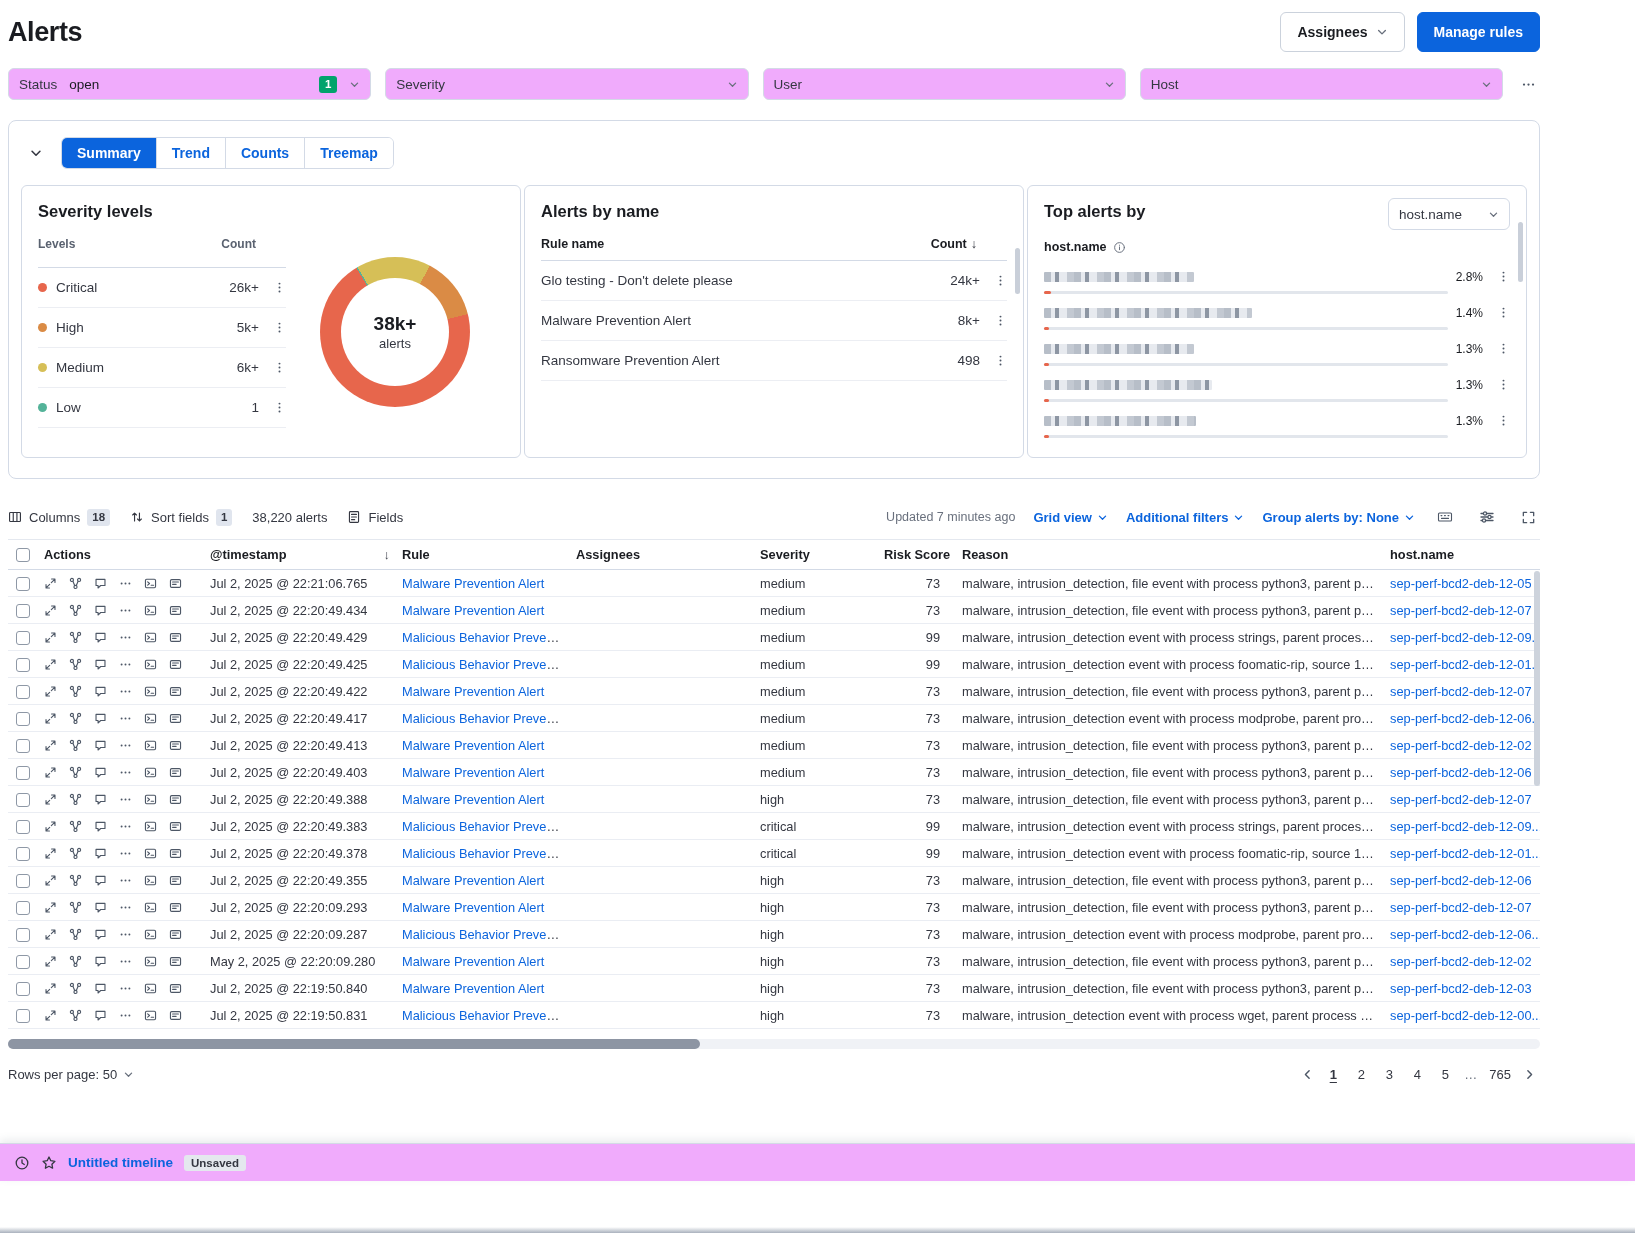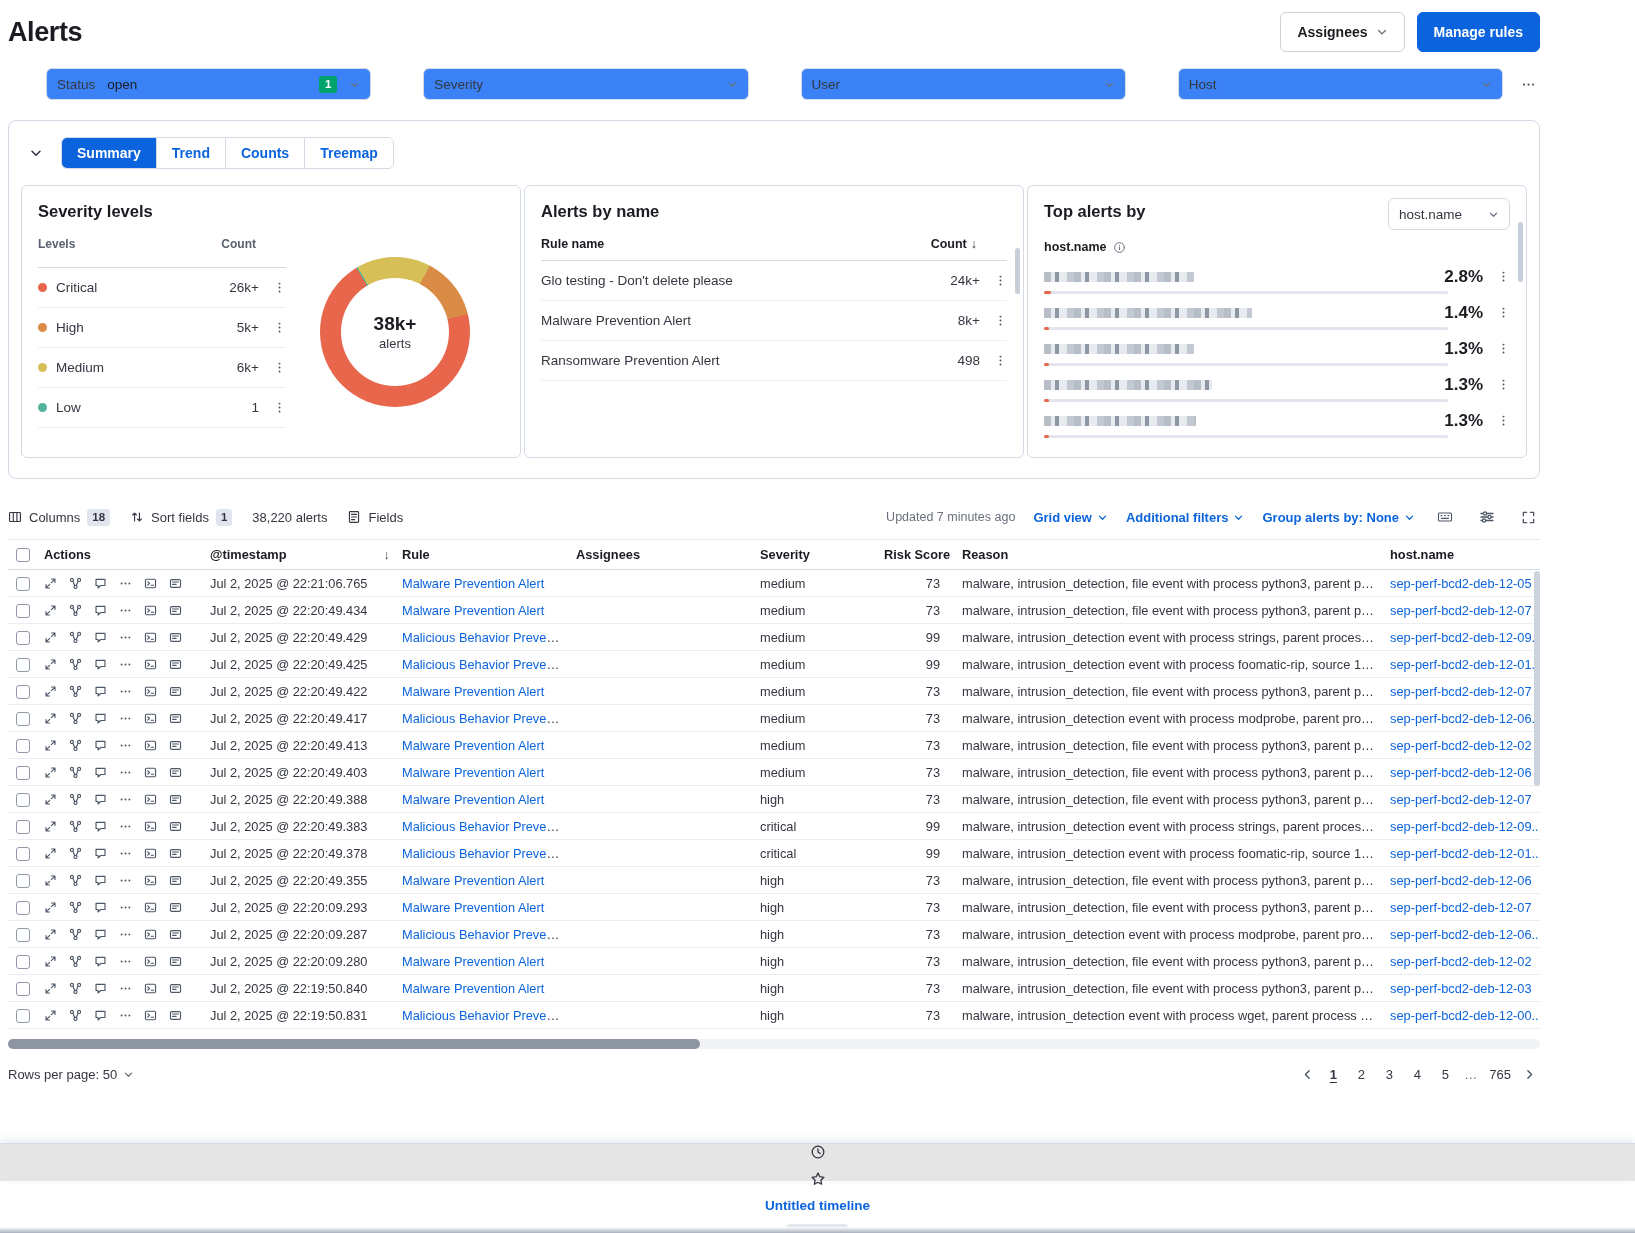--- a/index.html
+++ b/index.html
@@ -17,22 +17,22 @@
   .page-title { margin:0; font-size:27px; font-weight:700; color:#1a1c21; letter-spacing:-0.4px; }
   .topbar-actions { display:flex; gap:12px; align-items:center; }
   .btn { height:40px; border-radius:6px; font-size:14px; font-weight:600; cursor:pointer;
          display:inline-flex; align-items:center; gap:8px; padding:0 16px;
          font-family:"Liberation Sans", sans-serif; }
   .btn-secondary { background:#fff; border:1px solid #cbd2dc; color:#1a1c21; }
   .btn-primary { background:#0b64dd; border:1px solid #0b64dd; color:#fff; }
 
   
   .filter-row { display:flex; gap:14px; align-items:center; margin:2px 0 20px; }
-  .filter-box { flex:1; height:32px; border:1px solid #d3dae6; border-radius:6px; background:#3b82f6;
-                display:flex; align-items:center; gap:12px; padding:0 10px; font-size:13.5px; cursor:pointer;margin-left:38px; }
+  .filter-box { flex:1; height:32px; border:1px solid #d3dae6; border-radius:6px; background:#f0abfc;
+                display:flex; align-items:center; gap:12px; padding:0 10px; font-size:13.5px; cursor:pointer; }
   .filter-box .fl { color:#343741; }
   .filter-box .fv { color:#1a1c21; }
   .f-spacer { flex:1; }
   .fbadge { background:#00a36b; color:#fff; border-radius:3px; min-width:18px; height:17px;
             line-height:17px; text-align:center; font-size:11.5px; font-weight:700; padding:0 4px; }
   .chev { color:#69707d; }
   .icon-btn { background:none; border:none; color:#4d5766; cursor:pointer; padding:4px; display:flex; }
 
   
   .summary-section { border:1px solid #d3dae6; border-radius:8px; padding:12px 12px 20px; margin-bottom:26px; }
@@ -82,21 +82,21 @@
   .ta-head-row { display:flex; align-items:flex-start; justify-content:space-between; }
   .select { border:1px solid #d3dae6; border-radius:6px; height:32px; display:flex; align-items:center;
             gap:26px; padding:0 10px; font-size:13.5px; cursor:pointer; background:#fff; margin-top:-4px;}
   .ta-sub { display:flex; align-items:center; gap:6px; font-size:12.5px; font-weight:700; color:#1a1c21;
             margin:10px 0 14px; }
   .ta-sub .info { color:#69707d; }
   .ta-row { margin-bottom:10px; }
   .ta-line { display:flex; align-items:center; height:17px; }
   .redacted { height:10px; border-radius:1px;
       background:repeating-linear-gradient(90deg,#b7bec8 0 7px,#e7eaef 7px 11px,#8d96a3 11px 15px,#e7eaef 15px 23px,#c3c9d2 23px 30px); }
-  .ta-pct { margin-left:auto; font-size:17px; font-weight:700; color:#1a1c21; }
+  .ta-pct { margin-left:auto; font-size:12px; font-weight:400; color:#1a1c21; }
   .ta-track { height:3px; background:#e2e6ec; width:calc(100% - 62px); margin-top:6px; border-radius:2px; }
   .ta-fill { height:100%; background:#e7664c; border-radius:2px; }
 
   
   .grid-toolbar { display:flex; align-items:center; gap:20px; margin:6px 0 10px; font-size:13px; }
   .tool { display:flex; align-items:center; gap:7px; cursor:pointer; color:#343741; }
   .count-badge { background:#e0e5ee; border-radius:3px; padding:0 5px; height:17px; line-height:17px;
                  font-size:11.5px; font-weight:700; color:#343741; }
   .plain { color:#343741; }
   .toolbar-right { margin-left:auto; display:flex; align-items:center; gap:18px; }
@@ -126,23 +126,23 @@
   .table-footer { display:flex; align-items:center; margin-top:12px; font-size:13px; }
   .rpp { display:flex; align-items:center; gap:6px; cursor:pointer; color:#343741; }
   .pagination { margin-left:auto; display:flex; align-items:center; gap:2px; }
   .pg { min-width:26px; height:26px; background:none; border:none; font-size:13px; color:#343741;
         cursor:pointer; font-family:"Liberation Sans", sans-serif; }
   .pg.cur { font-weight:700; text-decoration:underline; text-underline-offset:3px; }
   .pg-ellipsis { color:#69707d; padding:0 4px; }
   .pg-nav { background:none; border:none; color:#4d5766; cursor:pointer; padding:4px; display:flex; }
 
   
-  .timeline-bar { position:absolute; left:0; right:0; top:1143px; height:38px; background:#e5e5e5;
+  .timeline-bar { position:absolute; left:0; right:0; top:1143px; height:38px; background:#f0abfc;
                   border-top:1px solid #d3dae6; box-shadow:0 -3px 8px rgba(100,110,130,.14);
-                  display:flex; align-items:center; gap:11px; padding:0 14px;flex-direction:column; }
+                  display:flex; align-items:center; gap:11px; padding:0 14px; }
   .tl-title { color:#0b64dd; font-size:13.5px; font-weight:600; cursor:pointer; }
   .tl-badge { background:#e4e8ee; color:#343741; border-radius:3px; font-size:11.5px; font-weight:700;
               padding:2px 7px; }
   .tl-icon { color:#343741; cursor:pointer; display:flex; }
   .bottom-edge { position:absolute; left:0; right:0; bottom:0; height:6px;
                  background:linear-gradient(#fff,#a9b1bd); }
 </style>
 </head>
 <body>
 
@@ -1307,21 +1307,21 @@
                   </svg>
                 </span>
                 <span class="aicon">
                   <svg width="13" height="13" viewBox="0 0 16 16" fill="none" stroke="currentColor" stroke-width="1.4" stroke-linecap="round" stroke-linejoin="round">
                     <rect x="1.8" y="3.2" width="12.4" height="9.6" rx="1.5"></rect>
                     <path d="M4.4 6.2h7.2M4.4 9h4.4"></path>
                   </svg>
                 </span>
      </div>
             </td>
-     <td>Jul 2, 2025 @ 22:20:09.280</td>
+     <td>May 2, 2025 @ 22:20:09.280</td>
      <td><a>Malware Prevention Alert</a></td>
      <td></td>
      <td>high</td>
      <td class="c-risk">73</td>
      <td>malware, intrusion_detection, file event with process python3, parent proce...</td>
      <td><a>sep-perf-bcd2-deb-12-02</a></td>
    </tr>
    <tr class="arow">
      <td style="padding-left:8px"><span class="cb"></span></td>
      <td>

